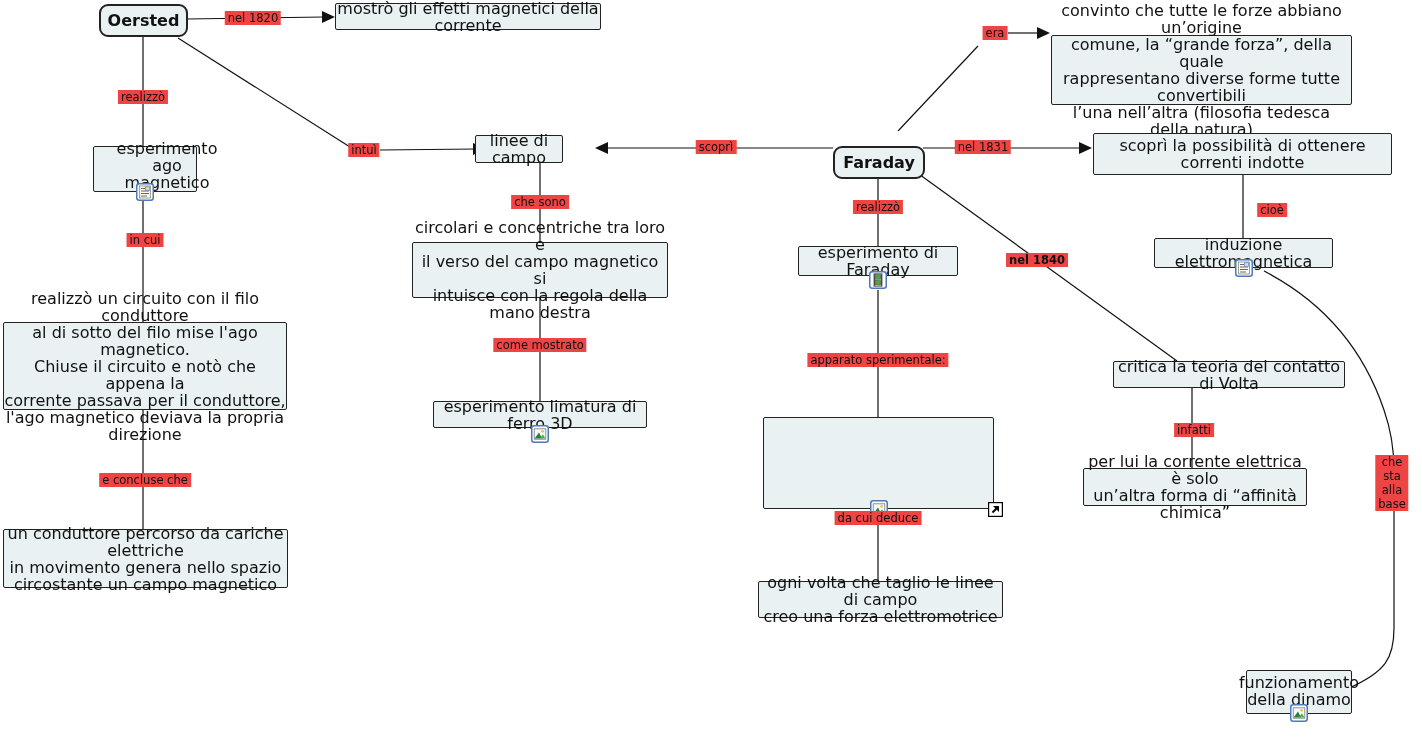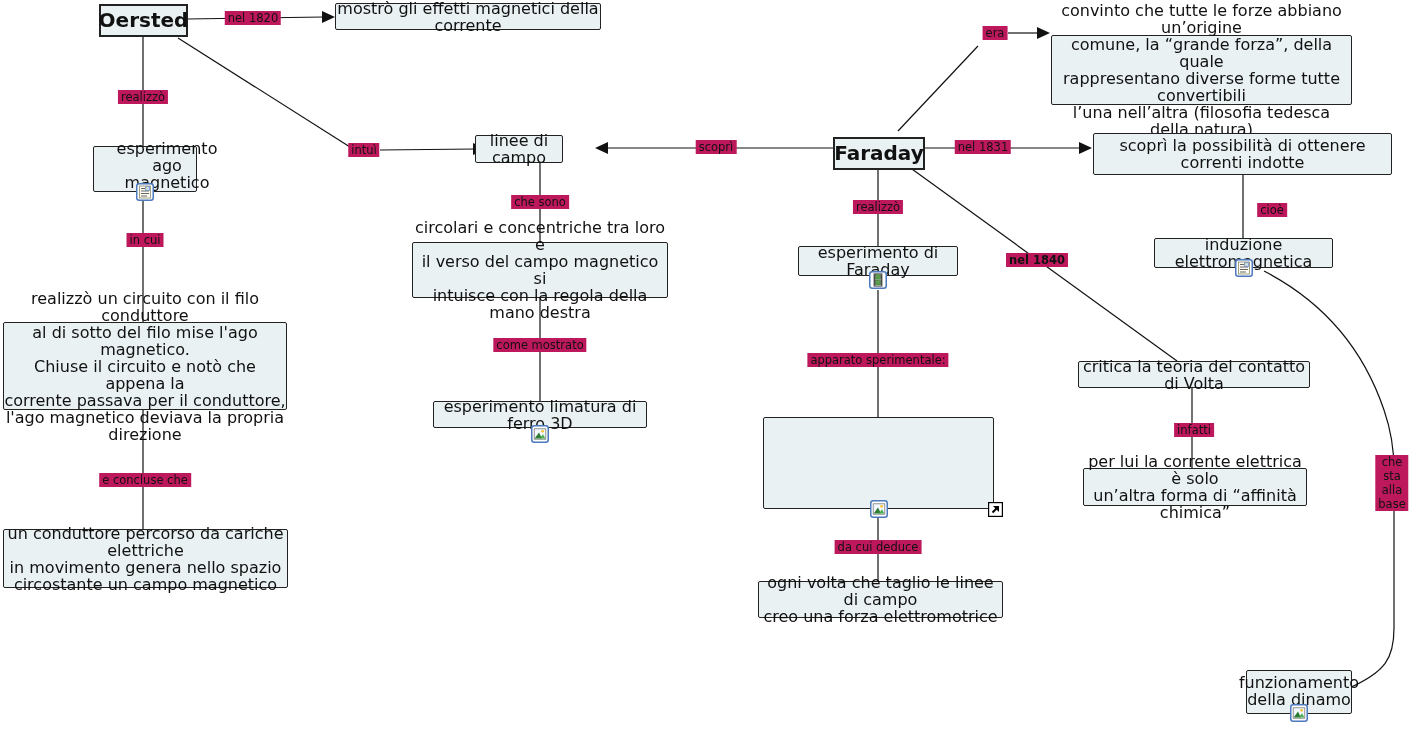--- a/index.html
+++ b/index.html
@@ -10,25 +10,25 @@
   }
   #connector-layer{position:absolute;left:0;top:0;z-index:0;}
   .node{
     position:absolute;box-sizing:border-box;z-index:2;
     background:#e9f1f3;border:1px solid #222;border-radius:2px;
     display:flex;align-items:center;justify-content:center;
     text-align:center;font-size:16px;line-height:17px;
   }
   .node .node-text{white-space:pre-line;}
   .node.person{
-    font-weight:bold;font-size:20px;border-width:2px;border-radius:0;
+    font-weight:bold;font-size:16px;border-width:2px;border-radius:9px;
   }
   .link-label{
     position:absolute;z-index:3;transform:translate(-50%,-50%);
-    background:#be185d;padding:0 3px;font-size:11.5px;line-height:14px;
+    background:#ef4444;padding:0 3px;font-size:11.5px;line-height:14px;
     text-align:center;white-space:pre-line;
   }
   .res-icon{
     position:absolute;left:50%;bottom:-10px;transform:translateX(-50%);
     width:18px;height:18px;z-index:4;
   }
   .ext-icon{
     position:absolute;right:-10px;bottom:-9px;width:15px;height:15px;z-index:4;
   }
 </style>
@@ -141,21 +141,21 @@
 intuisce con la regola della mano destra</span>
 </div>
 
 <div class="node" style="left:433px;top:401px;width:214px;height:27px;">
   <span class="node-text">esperimento limatura di ferro 3D</span>
   <svg class="res-icon" style="bottom:-16px;" viewBox="0 0 18 18">
       <use href="#ic-image"></use>
     </svg>
 </div>
 
-<div class="node person" style="left:833px;top:137px;width:92px;height:33px;">
+<div class="node person" style="left:833px;top:146px;width:92px;height:33px;">
   <span class="node-text">Faraday</span>
 </div>
 
 <div class="node" style="left:1051px;top:3px;width:301px;height:70px;margin-top:32px;">
   <span class="node-text">convinto che tutte le forze abbiano un’origine
 comune, la “grande forza”, della quale
 rappresentano diverse forme tutte convertibili
 l’una nell’altra (filosofia tedesca della natura)</span>
 </div>
 
@@ -184,21 +184,21 @@
   <svg class="ext-icon" viewBox="0 0 15 15">
       <use href="#ic-extlink"></use>
     </svg>
 </div>
 
 <div class="node" style="left:758px;top:581px;width:245px;height:37px;">
   <span class="node-text">ogni volta che taglio le linee di campo
 creo una forza elettromotrice</span>
 </div>
 
-<div class="node" style="left:1078px;top:361px;width:232px;height:27px;">
+<div class="node" style="left:1113px;top:361px;width:232px;height:27px;">
   <span class="node-text">critica la teoria del contatto di Volta</span>
 </div>
 
 <div class="node" style="left:1083px;top:468px;width:224px;height:38px;">
   <span class="node-text">per lui la corrente elettrica è solo
 un’altra forma di “affinità chimica”</span>
 </div>
 
 <div class="node" style="left:1246px;top:670px;width:106px;height:44px;align-items:flex-start;padding-top:3px;">
   <span class="node-text">funzionamento
@@ -214,17 +214,17 @@
 <div class="link-label" style="left:145px;top:480px;">e concluse che</div>
 <div class="link-label" style="left:364px;top:150px;">intuì</div>
 <div class="link-label" style="left:540px;top:202px;">che sono</div>
 <div class="link-label" style="left:540px;top:345px;">come mostrato</div>
 <div class="link-label" style="left:716px;top:147px;">scoprì</div>
 <div class="link-label" style="left:995px;top:33px;">era</div>
 <div class="link-label" style="left:983px;top:147px;">nel 1831</div>
 <div class="link-label" style="left:1243px;top:210px;margin-left:29px;">cioè</div>
 <div class="link-label" style="left:878px;top:207px;">realizzò</div>
 <div class="link-label" style="left:878px;top:360px;">apparato sperimentale:</div>
-<div class="link-label" style="left:878px;top:547px;">da cui deduce</div>
+<div class="link-label" style="left:878px;top:518px;">da cui deduce</div>
 <div class="link-label" style="left:1037px;top:260px;font-weight:bold;">nel 1840</div>
 <div class="link-label" style="left:1194px;top:430px;">infatti</div>
 <div class="link-label" style="left:1392px;top:483px;">che sta
 alla base</div>
 
 </body></html>

